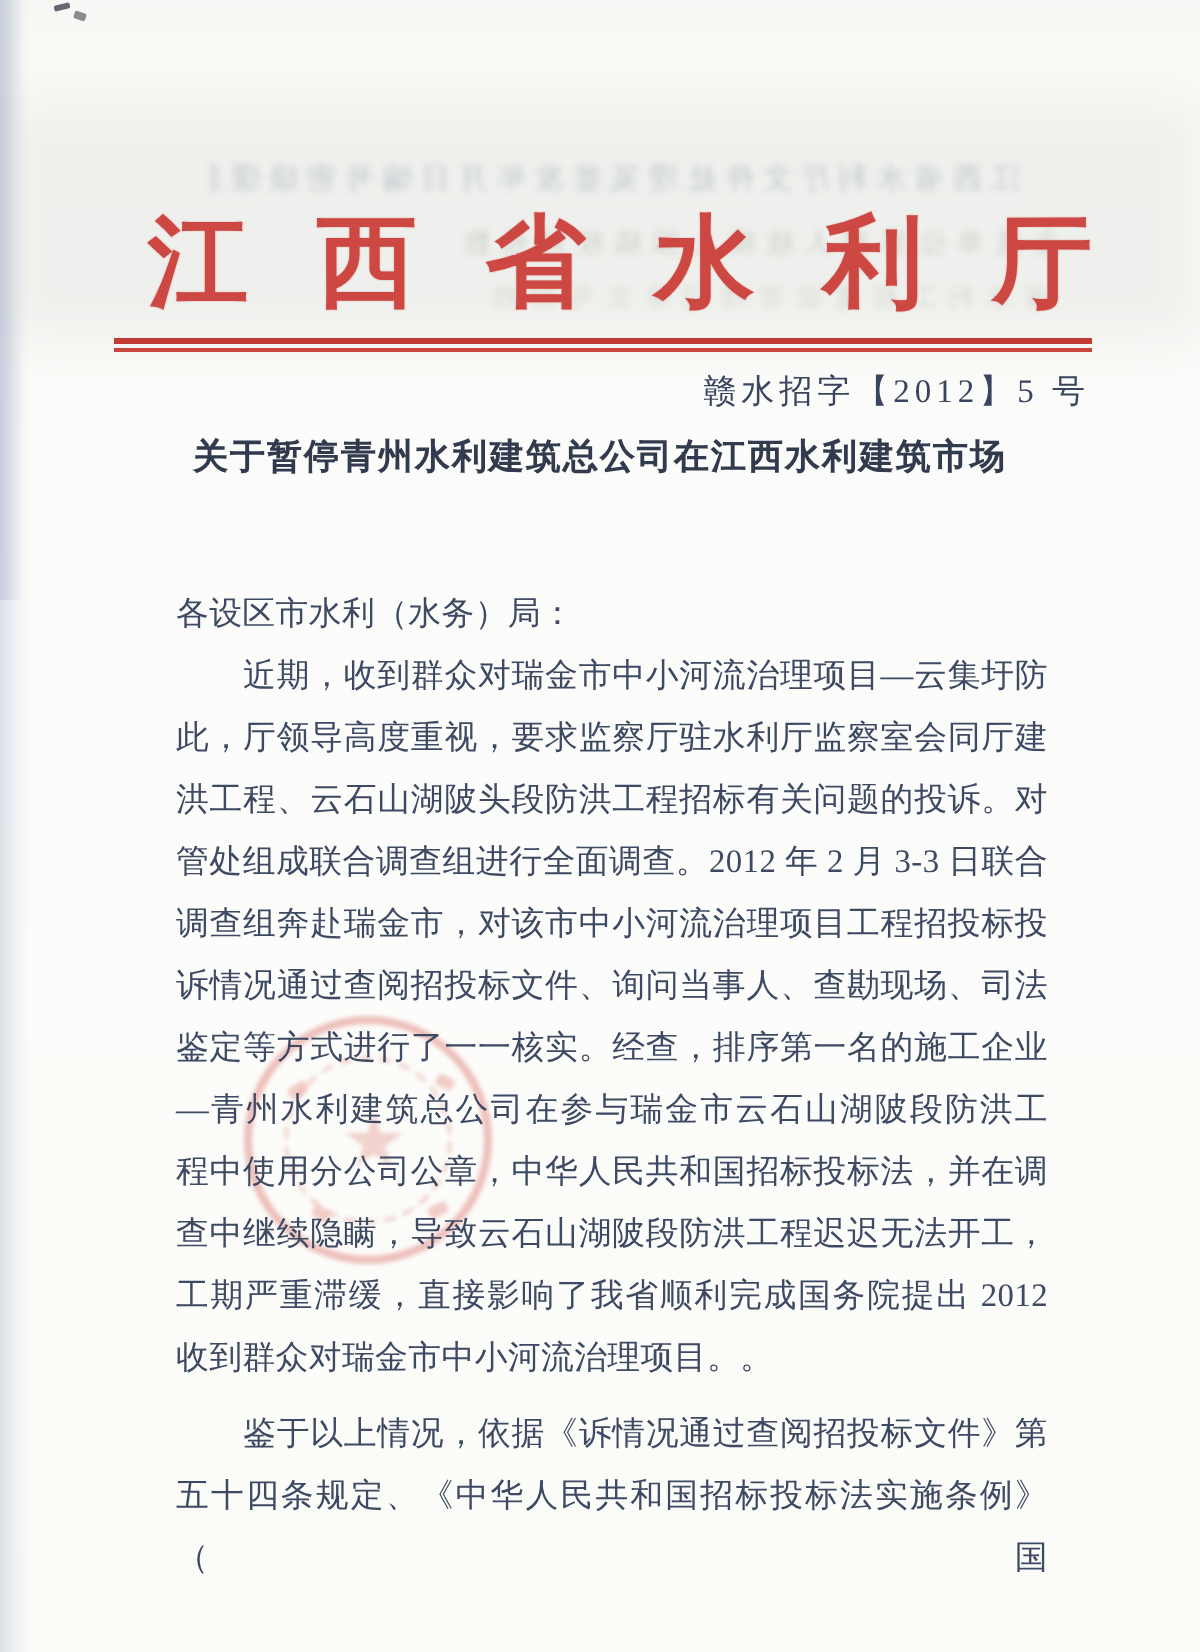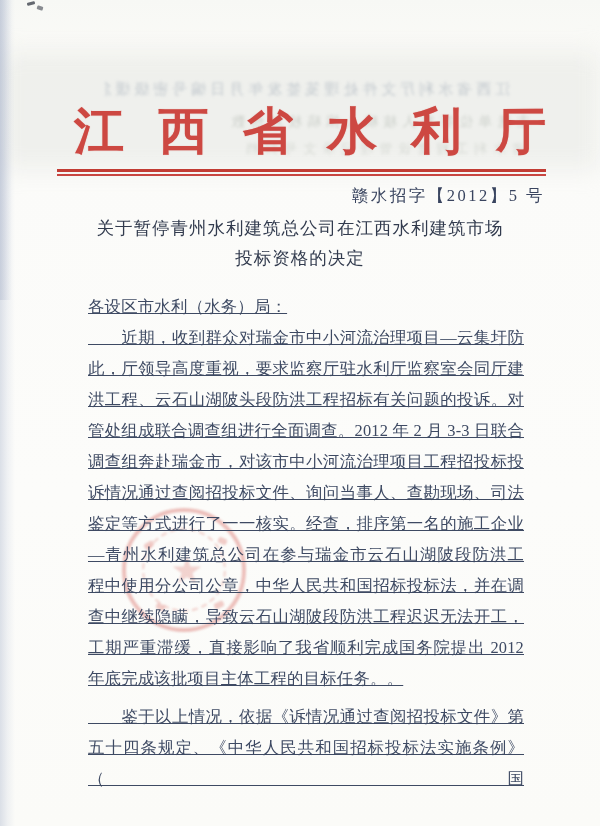--- a/index.html
+++ b/index.html
@@ -52,28 +52,27 @@
   
   .doc-number{
     position:absolute;top:185px;right:55px;
     font-size:16.5px;letter-spacing:2.5px;color:#39445f;
   }
   
   .doc-title{
     position:absolute;top:213px;left:0;width:600px;
     text-align:center;color:#323b4e;
     font-family:"Liberation Sans","DejaVu Sans",sans-serif;
-    font-weight:400;font-size:17.5px;line-height:30px;letter-spacing:1px;
+    font-weight:700;font-size:17.5px;line-height:30px;letter-spacing:1px;
   }
   
   .body-text{
     position:absolute;top:291px;left:88px;width:436px;
     color:#3e4a63;font-size:16.4px;
     font-family:"Liberation Serif","DejaVu Serif",serif;
-    text-decoration:underline;
   }
   .body-line{
     height:31px;line-height:31px;white-space:nowrap;
     letter-spacing:.2px;
   }
   .body-line.justify{
     white-space:normal;
     text-align:justify;text-align-last:justify;
   }
   .body-line.pgap{margin-top:7px;}
@@ -121,21 +120,20 @@
       <span>利</span>
       <span>厅</span>
     </div>
 
   <div class="red-rule"></div>
 
   <div class="doc-number">赣水招字【2012】5 号</div>
 
   <div class="doc-title">
     <div>关于暂停青州水利建筑总公司在江西水利建筑市场</div>
-    <div>投标资格的决定</div>
   </div>
 
   <div class="stamp">
     <div class="stamp-inner"></div>
     <div class="stamp-star"></div>
     <div class="stamp-mark stamp-mark-1"></div>
     <div class="stamp-mark stamp-mark-2"></div>
     <div class="stamp-mark stamp-mark-3"></div>
     <div class="stamp-mark stamp-mark-4"></div>
   </div>
@@ -146,18 +144,18 @@
       <div class="body-line justify">此，厅领导高度重视，要求监察厅驻水利厅监察室会同厅建</div>
       <div class="body-line justify">洪工程、云石山湖陂头段防洪工程招标有关问题的投诉。对</div>
       <div class="body-line justify">管处组成联合调查组进行全面调查。2012 年 2 月 3-3 日联合</div>
       <div class="body-line justify">调查组奔赴瑞金市，对该市中小河流治理项目工程招投标投</div>
       <div class="body-line justify">诉情况通过查阅招投标文件、询问当事人、查勘现场、司法</div>
       <div class="body-line justify">鉴定等方式进行了一一核实。经查，排序第一名的施工企业</div>
       <div class="body-line justify">—青州水利建筑总公司在参与瑞金市云石山湖陂段防洪工</div>
       <div class="body-line justify">程中使用分公司公章，中华人民共和国招标投标法，并在调</div>
       <div class="body-line justify">查中继续隐瞒，导致云石山湖陂段防洪工程迟迟无法开工，</div>
       <div class="body-line justify">工期严重滞缓，直接影响了我省顺利完成国务院提出 2012</div>
-      <div class="body-line">年底完成该批项目主体工程的目标任务。。</div>
+      <div class="body-line">收到群众对瑞金市中小河流治理项目。。</div>
       <div class="body-line justify pgap">　　鉴于以上情况，依据《诉情况通过查阅招投标文件》第</div>
       <div class="body-line justify">五十四条规定、《中华人民共和国招标投标法实施条例》（国</div>
     </div>
 
 </div>
 
 </body></html>

